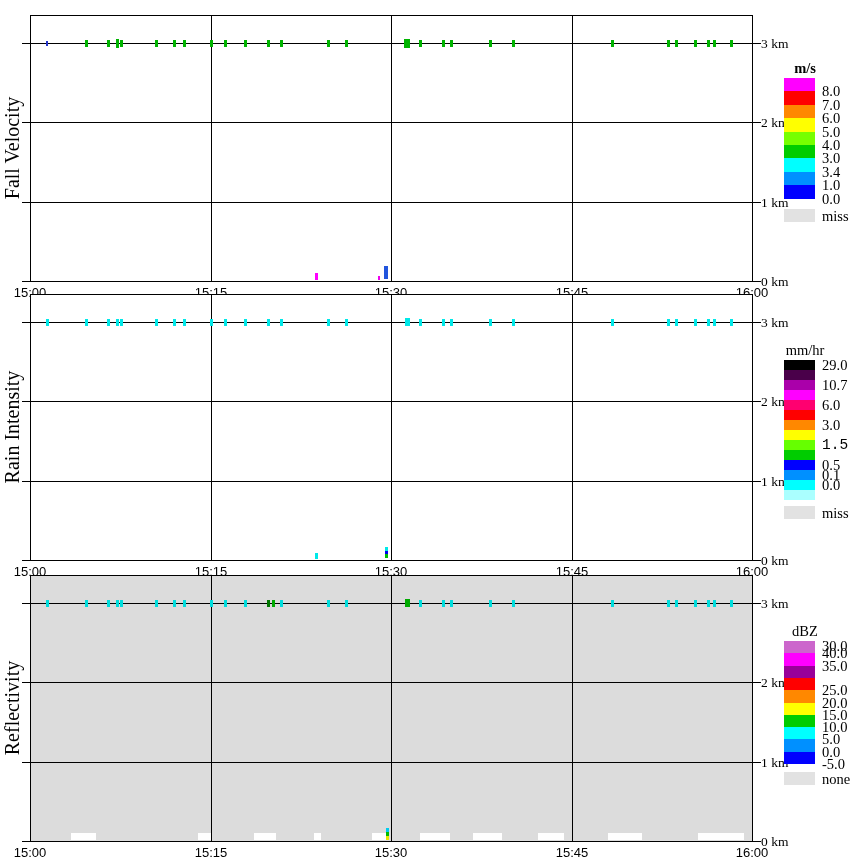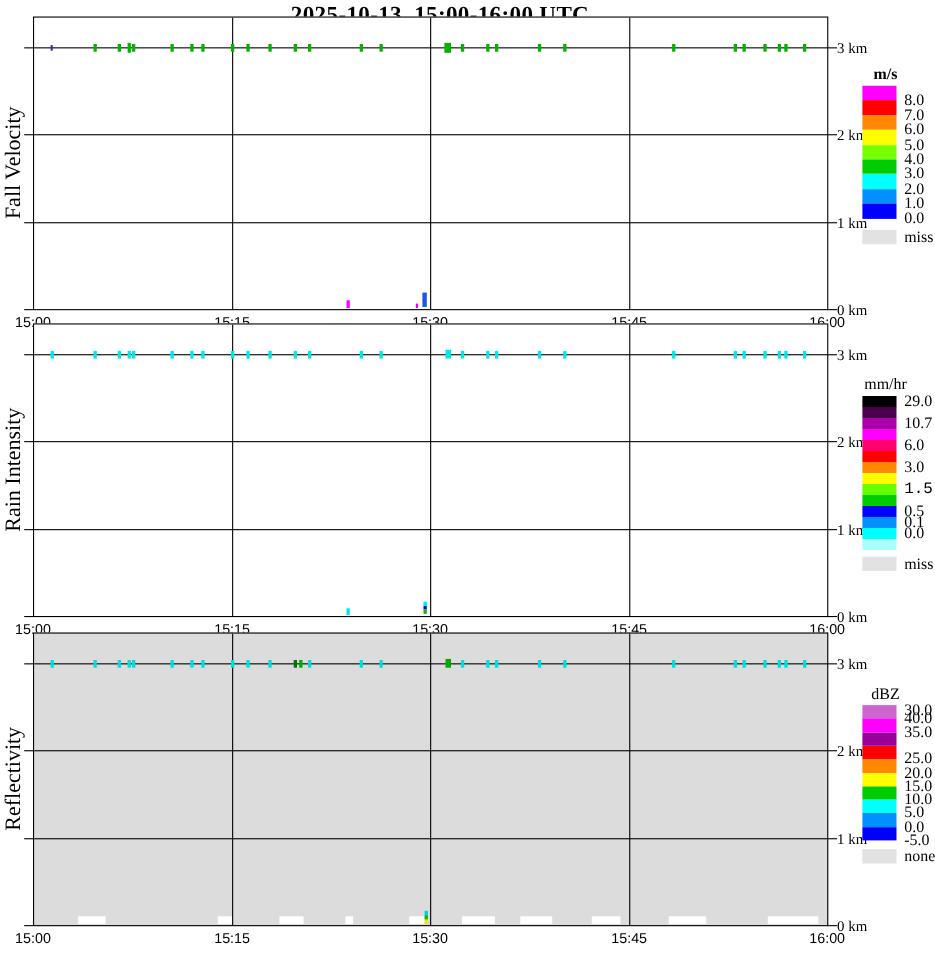--- a/index.html
+++ b/index.html
@@ -16,21 +16,20 @@
   .klabel{position:absolute;font-size:13.5px;height:15px;line-height:15px;white-space:nowrap}
   .plabel{position:absolute;font-size:20px;text-align:center;transform:rotate(-90deg)}
   .ltitle{position:absolute;font-size:14.5px;text-align:center;height:16px;line-height:16px}
   .lband{position:absolute}
   .llabel{position:absolute;font-size:14.5px;height:16px;line-height:16px;white-space:nowrap}
 </style>
 </head>
 <body>
 
 <div class="stage" id="stage">
-  <div class="title">2025-10-13  15:00-16:00 UTC</div>
 <div class="panel-frame" style="left: 30px; top: 15px; width: 723px; height: 267px; background: rgb(255, 255, 255);"></div>
     <div class="line" style="left: 211px; top: 16px; width: 1px; height: 265px;"></div>
     <div class="line" style="left: 391px; top: 16px; width: 1px; height: 265px;"></div>
     <div class="line" style="left: 572px; top: 16px; width: 1px; height: 265px;"></div>
     <div class="line" style="left: 31px; top: 43px; width: 721px; height: 1px;"></div>
     <div class="line" style="left: 31px; top: 122px; width: 721px; height: 1px;"></div>
     <div class="line" style="left: 31px; top: 202px; width: 721px; height: 1px;"></div>
     <div class="line" style="left: 22px; top: 43px; width: 8px; height: 1px;"></div>
     <div class="line" style="left: 752px; top: 43px; width: 9px; height: 1px;"></div>
     <div class="klabel" style="left: 761px; top: 36px;">3 km</div>
@@ -211,21 +210,21 @@
     <div class="llabel" style="left: 822px; top: 97px;">7.0</div>
     <div class="lband" style="left: 784px; top: 105px; width: 31px; height: 13px; background: rgb(255, 136, 0);"></div>
     <div class="llabel" style="left: 822px; top: 110px;">6.0</div>
     <div class="lband" style="left: 784px; top: 118px; width: 31px; height: 14px; background: rgb(255, 255, 0);"></div>
     <div class="llabel" style="left: 822px; top: 124px;">5.0</div>
     <div class="lband" style="left: 784px; top: 132px; width: 31px; height: 13px; background: rgb(119, 255, 0);"></div>
     <div class="llabel" style="left: 822px; top: 137px;">4.0</div>
     <div class="lband" style="left: 784px; top: 145px; width: 31px; height: 13px; background: rgb(0, 204, 0);"></div>
     <div class="llabel" style="left: 822px; top: 150px;">3.0</div>
     <div class="lband" style="left: 784px; top: 158px; width: 31px; height: 14px; background: rgb(0, 255, 255);"></div>
-    <div class="llabel" style="left: 822px; top: 164px;">2.0</div>
+    <div class="llabel" style="left: 822px; top: 164px;">3.4</div>
     <div class="lband" style="left: 784px; top: 172px; width: 31px; height: 13px; background: rgb(0, 144, 255);"></div>
     <div class="llabel" style="left: 822px; top: 177px;">1.0</div>
     <div class="lband" style="left: 784px; top: 185px; width: 31px; height: 14px; background: rgb(0, 0, 255);"></div>
     <div class="llabel" style="left: 822px; top: 191px;">0.0</div>
     <div class="lband" style="left: 784px; top: 209px; width: 31px; height: 13px; background: rgb(226, 226, 226);"></div>
     <div class="llabel" style="left: 822px; top: 208px;">miss</div>
     <div class="ltitle" style="left: 765px; top: 342px; width: 80px;">mm/hr</div>
     <div class="lband" style="left: 784px; top: 360px; width: 31px; height: 10px; background: rgb(0, 0, 0);"></div>
     <div class="llabel" style="left: 822px; top: 357px;">29.0</div>
     <div class="lband" style="left: 784px; top: 370px; width: 31px; height: 10px; background: rgb(74, 0, 74);"></div>

